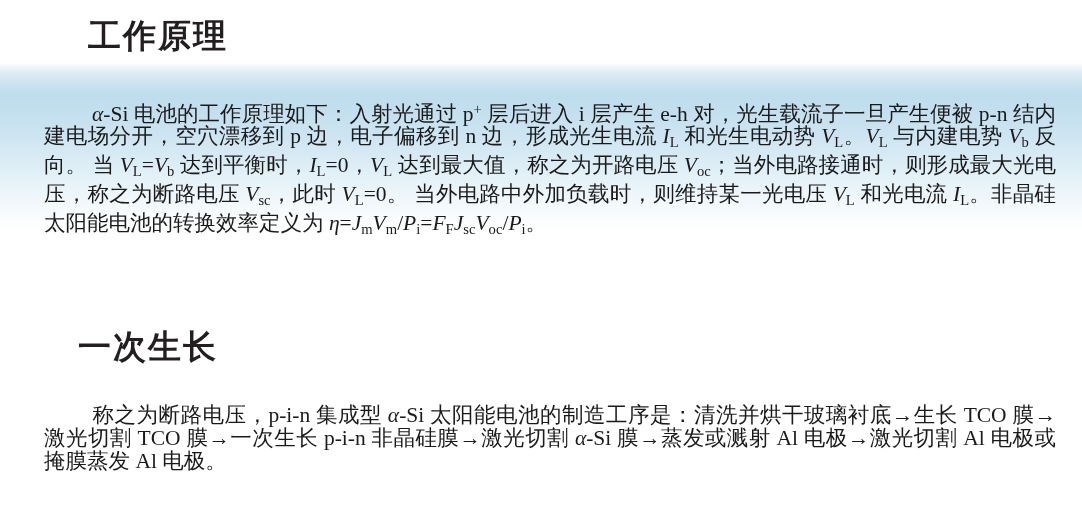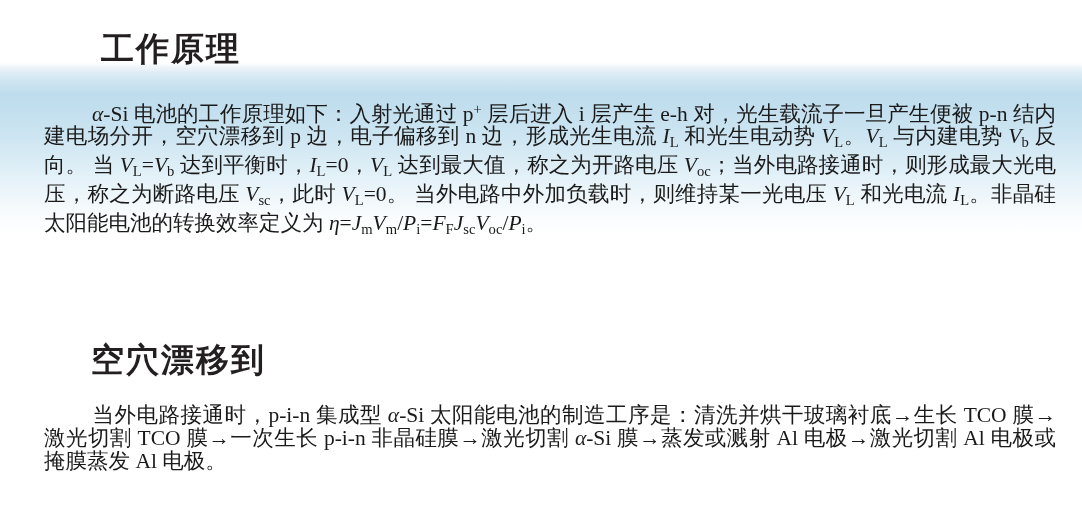--- a/index.html
+++ b/index.html
@@ -41,21 +41,21 @@
   .content {
     position: relative;
     z-index: 2;
     padding: 0;
   }
   h1.heading {
     font-family: "DejaVu Serif", "Liberation Serif", serif;
     font-weight: 700;
     font-size: 33px;
     color: #231f20;
-    margin: 13px;
+    margin: 0;
     letter-spacing: 2px;
   }
   .heading-1 {
     position: absolute;
     left: 88px;
     top: 14px;
   }
   .heading-2 {
     position: absolute;
     left: 78px;
@@ -104,18 +104,18 @@
 
 <div class="page">
   <div class="band-tint"></div>
 
   <div class="content">
 
     <h1 class="heading heading-1">工作原理</h1>
 
     <p class="para para-1" id="para-principle"><span class="indent"></span><var>α</var><span>-Si 电池的工作原理如下：入射光通过 p</span><sup>+</sup><span> 层后进入 i 层产生 e-h 对，光生载流子一旦产生便被 p-n 结内建电场分开，空穴漂移到 p 边，电子偏移到 n 边，形成光生电流 </span><var>I</var><sub>L</sub><span> 和光生电动势 </span><var>V</var><sub>L</sub><span>。</span><var>V</var><sub>L</sub><span> 与内建电势 </span><var>V</var><sub>b</sub><span> 反向。 当 </span><var>V</var><sub>L</sub><span>=</span><var>V</var><sub>b</sub><span> 达到平衡时，</span><var>I</var><sub>L</sub><span>=0，</span><var>V</var><sub>L</sub><span> 达到最大值，称之为开路电压 </span><var>V</var><sub>oc</sub><span>；当外电路接通时，则形成最大光电压，称之为断路电压 </span><var>V</var><sub>sc</sub><span>，此时 </span><var>V</var><sub>L</sub><span>=0。 当外电路中外加负载时，则维持某一光电压 </span><var>V</var><sub>L</sub><span> 和光电流 </span><var>I</var><sub>L</sub><span>。非晶硅太阳能电池的转换效率定义为 </span><var>η</var><span>=</span><var>J</var><sub>m</sub><var>V</var><sub>m</sub><span>/</span><var>P</var><sub>i</sub><span>=</span><var>F</var><sub>F</sub><var>J</var><sub>sc</sub><var>V</var><sub>oc</sub><span>/</span><var>P</var><sub>i</sub><span>。</span></p>
 
-    <h1 class="heading heading-2">空穴漂移到</h1>
+    <h1 class="heading heading-2">一次生长</h1>
 
-    <p class="para para-2" id="para-process"><span class="indent"></span><span>当外电路接通时，p-i-n 集成型 </span><var>α</var><span>-Si 太阳能电池的制造工序是：清洗并烘干玻璃衬底→生长 TCO 膜→激光切割 TCO 膜→一次生长 p-i-n 非晶硅膜→激光切割 </span><var>α</var><span>-Si 膜→蒸发或溅射 Al 电极→激光切割 Al 电极或掩膜蒸发 Al 电极。</span></p>
+    <p class="para para-2" id="para-process"><span class="indent"></span><span>称之为断路电压，p-i-n 集成型 </span><var>α</var><span>-Si 太阳能电池的制造工序是：清洗并烘干玻璃衬底→生长 TCO 膜→激光切割 TCO 膜→一次生长 p-i-n 非晶硅膜→激光切割 </span><var>α</var><span>-Si 膜→蒸发或溅射 Al 电极→激光切割 Al 电极或掩膜蒸发 Al 电极。</span></p>
 
   </div>
 </div>
 
 </body></html>

